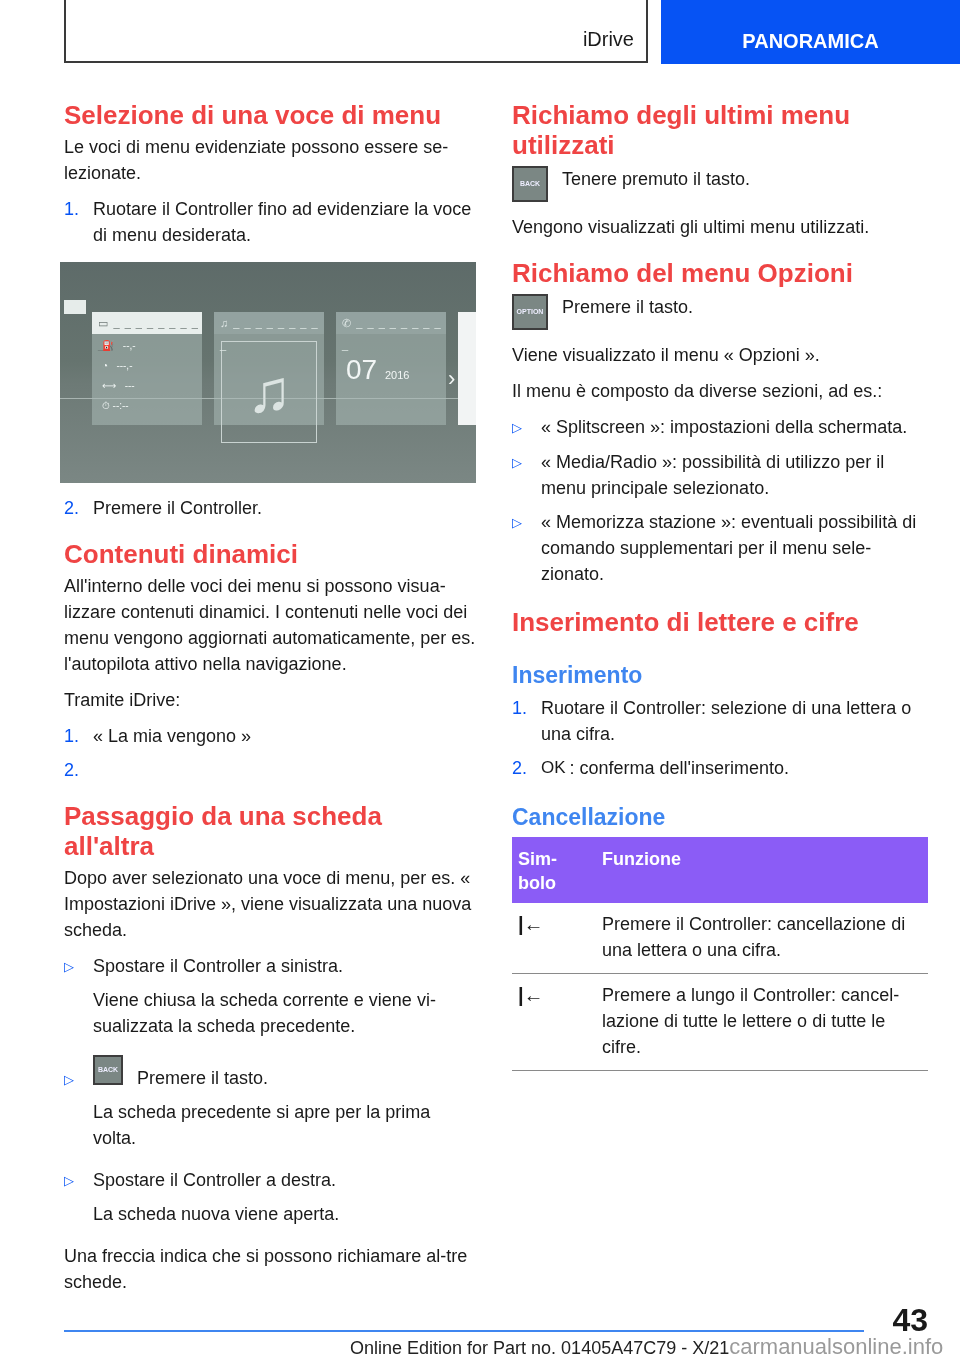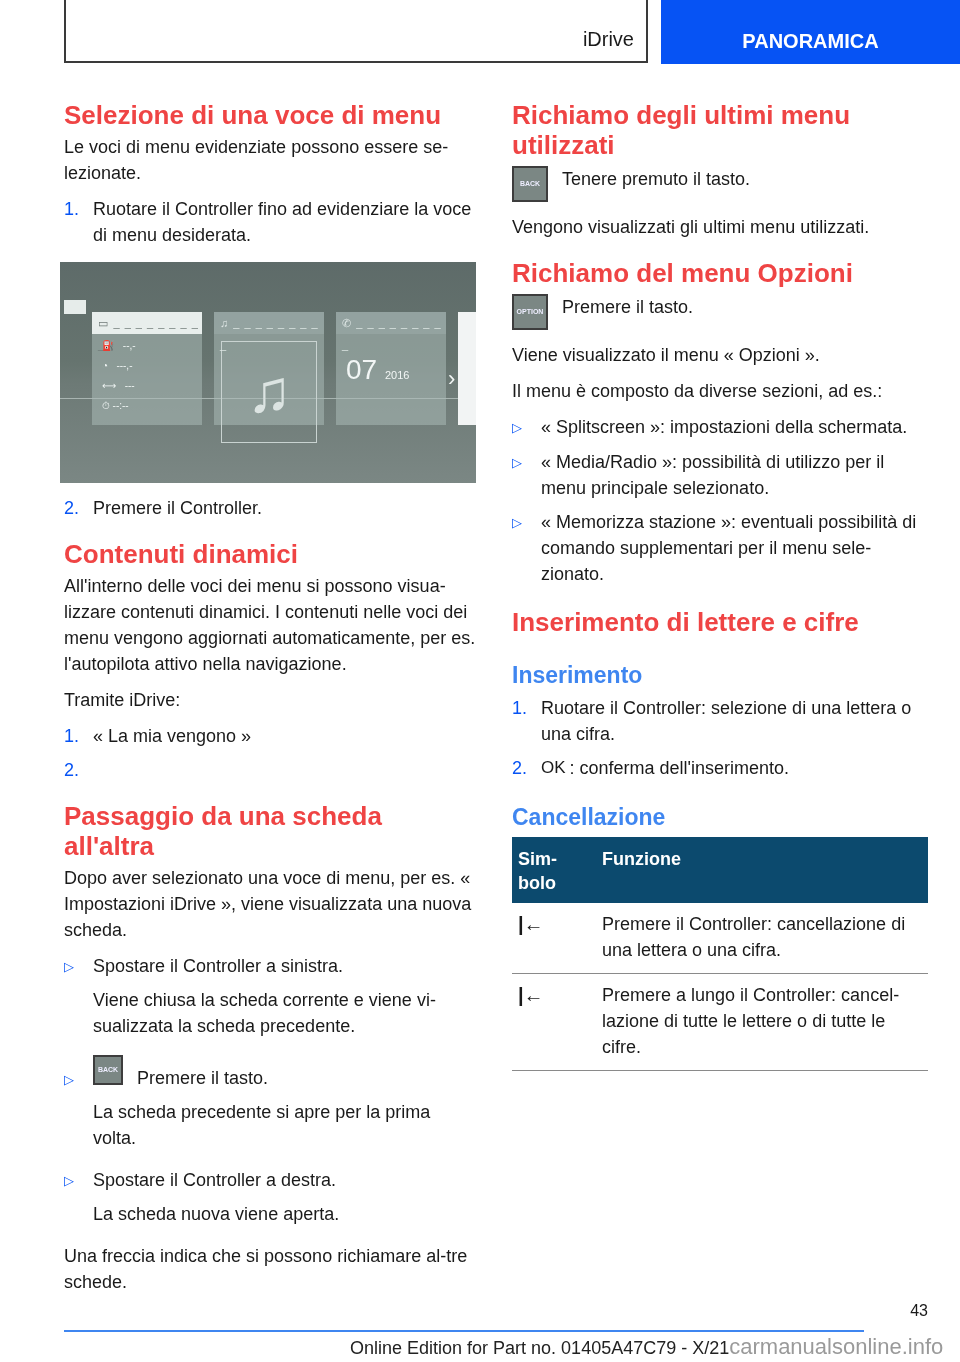--- a/index.html
+++ b/index.html
@@ -41,25 +41,25 @@
   .card .big { color:#f2f6f5; font-size:28px; padding:20px 10px 0 10px; }
   .card .big small { font-size:11px; }
   .card.c4 { left:398px; width:30px; background:#f2f4f4; }
   .card .note { font-size:60px; color:#dce4e2; text-align:center; line-height:100px; border:1px solid #c9d3d1; margin:7px; }
   .keyimg {
     display:inline-block; width:36px; height:36px; background:#7b8784; border:2px solid #3d3d3d; box-sizing:border-box;
     color:#eef; font-size:7px; font-weight:bold; text-align:center; line-height:32px; vertical-align:top; margin-right:14px;
   }
   .keyrow { display:flex; align-items:flex-start; font-size:18px; line-height:26px; margin: 6px 0 12px 0; }
   table { border-collapse: collapse; width: 416px; margin-top: 6px; font-size: 18px; }
-  th { background: #0c4a6e; color: #fff; text-align: left; padding: 10px 6px 8px 6px; line-height: 24px; vertical-align: top; font-weight: bold; }
+  th { background: #8b5cf6; color: #fff; text-align: left; padding: 10px 6px 8px 6px; line-height: 24px; vertical-align: top; font-weight: bold; }
   td { padding: 8px 6px 10px 6px; vertical-align: top; line-height: 26px; border-bottom: 1.5px solid #8a8a8a; }
   td.sym { font-weight:bold; font-size:20px; width:72px; }
   .footer-line { position:absolute; left:64px; top:1330px; width:800px; height:2px; background:#3f86f0; }
-  .pageno { position:absolute; right:32px; top:1302px; font-size:16px; font-weight:normal; }
+  .pageno { position:absolute; right:32px; top:1302px; font-size:32px; font-weight:bold; }
   .footer { position:absolute; left:350px; top:1334px; font-size:18px; color:#222; white-space:nowrap; }
   .footer .wm { color:#9a9a9a; font-size:22px; }
 </style>
 </head>
 <body>
 
 <div class="hdr-box">
   <span class="hdr-left">iDrive</span>
 </div>
 <div class="hdr-tab">PANORAMICA</div>

